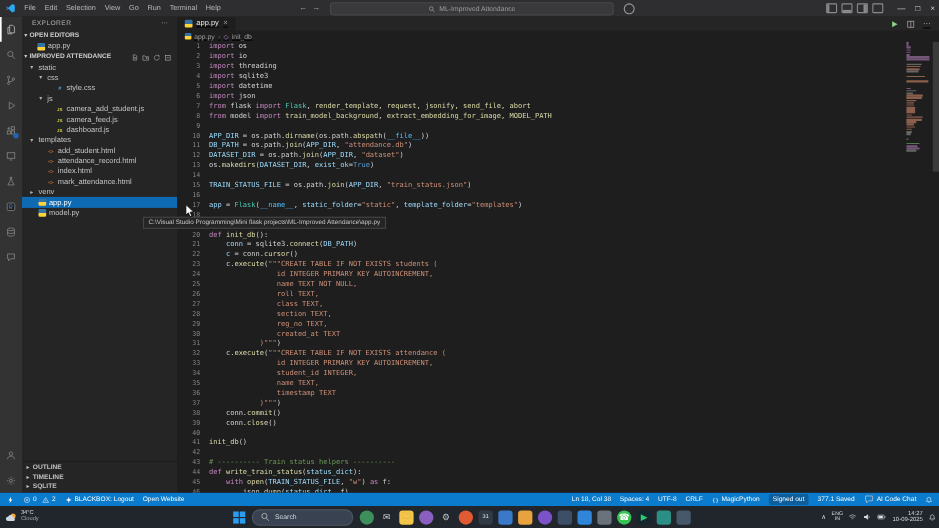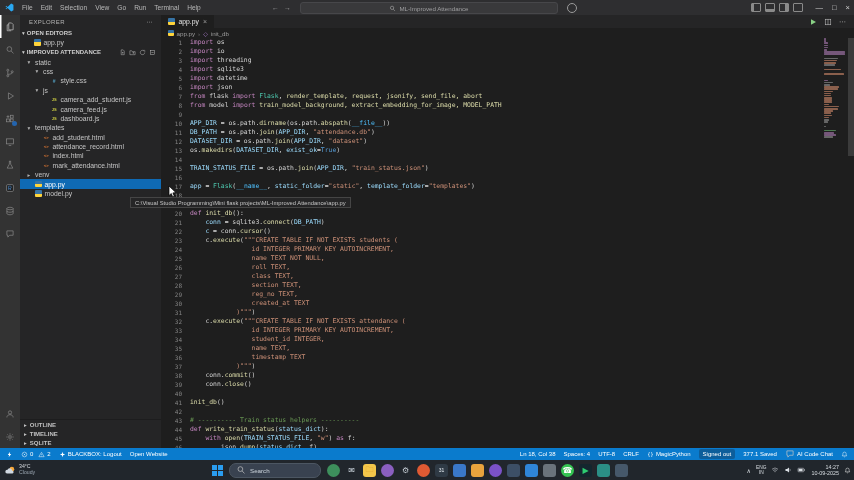--- a/index.html
+++ b/index.html
@@ -43,21 +43,21 @@
   .row.selected{background:#0f6ab4;color:#ffffff;}
   .fi{width:6.5px;height:6.5px;flex:none;display:flex;align-items:center;justify-content:center;
       font-size:5px;font-weight:bold;border-radius:1px;}
   .fi-py{background:linear-gradient(180deg,#3673a5 50%,#ffd43b 50%);}
   .fi-css{color:#519aba;}
   .fi-js{color:#cbcb41;}
   .fi-html{color:#e37933;}
   .sb-bottom{margin-top:auto;border-top:1px solid #1d1d1e;}
   .sb-sec{height:9.3px;display:flex;align-items:center;gap:3px;font-weight:bold;font-size:6px;color:#c0c0c0;padding-left:4px;}
   
-  .editor{flex:1;position:relative;background:#1e1e1e;overflow:hidden;}
+  .editor{flex:1;position:relative;background:#1e1e1e;overflow:hidden;text-decoration:underline;}
   .tabbar{height:13px;background:#252526;display:flex;align-items:stretch;}
   .tab{background:#1e1e1e;color:#e8e8e8;padding:0 7px;display:flex;gap:4px;align-items:center;font-size:6.8px;}
   .tab .close{color:#9a9a9a;font-size:7px;}
   .tab-actions{margin-left:auto;display:flex;gap:7px;align-items:center;color:#c5c5c5;padding-right:8px;font-size:7px;}
   .breadcrumb{height:10px;display:flex;align-items:center;font-size:6.2px;color:#9d9d9d;padding-left:7px;gap:3px;background:#1e1e1e;}
   .bc-sep{color:#6d6d6d;}
   .bc-sym{color:#b180d7;font-size:6px;}
   .code{position:absolute;top:23px;left:0;right:34px;bottom:0;overflow:hidden;
         font-family:"DejaVu Sans Mono","Liberation Mono",monospace;font-size:6.4px;line-height:9px;white-space:pre;}
   .cl{display:flex;height:9px;}

